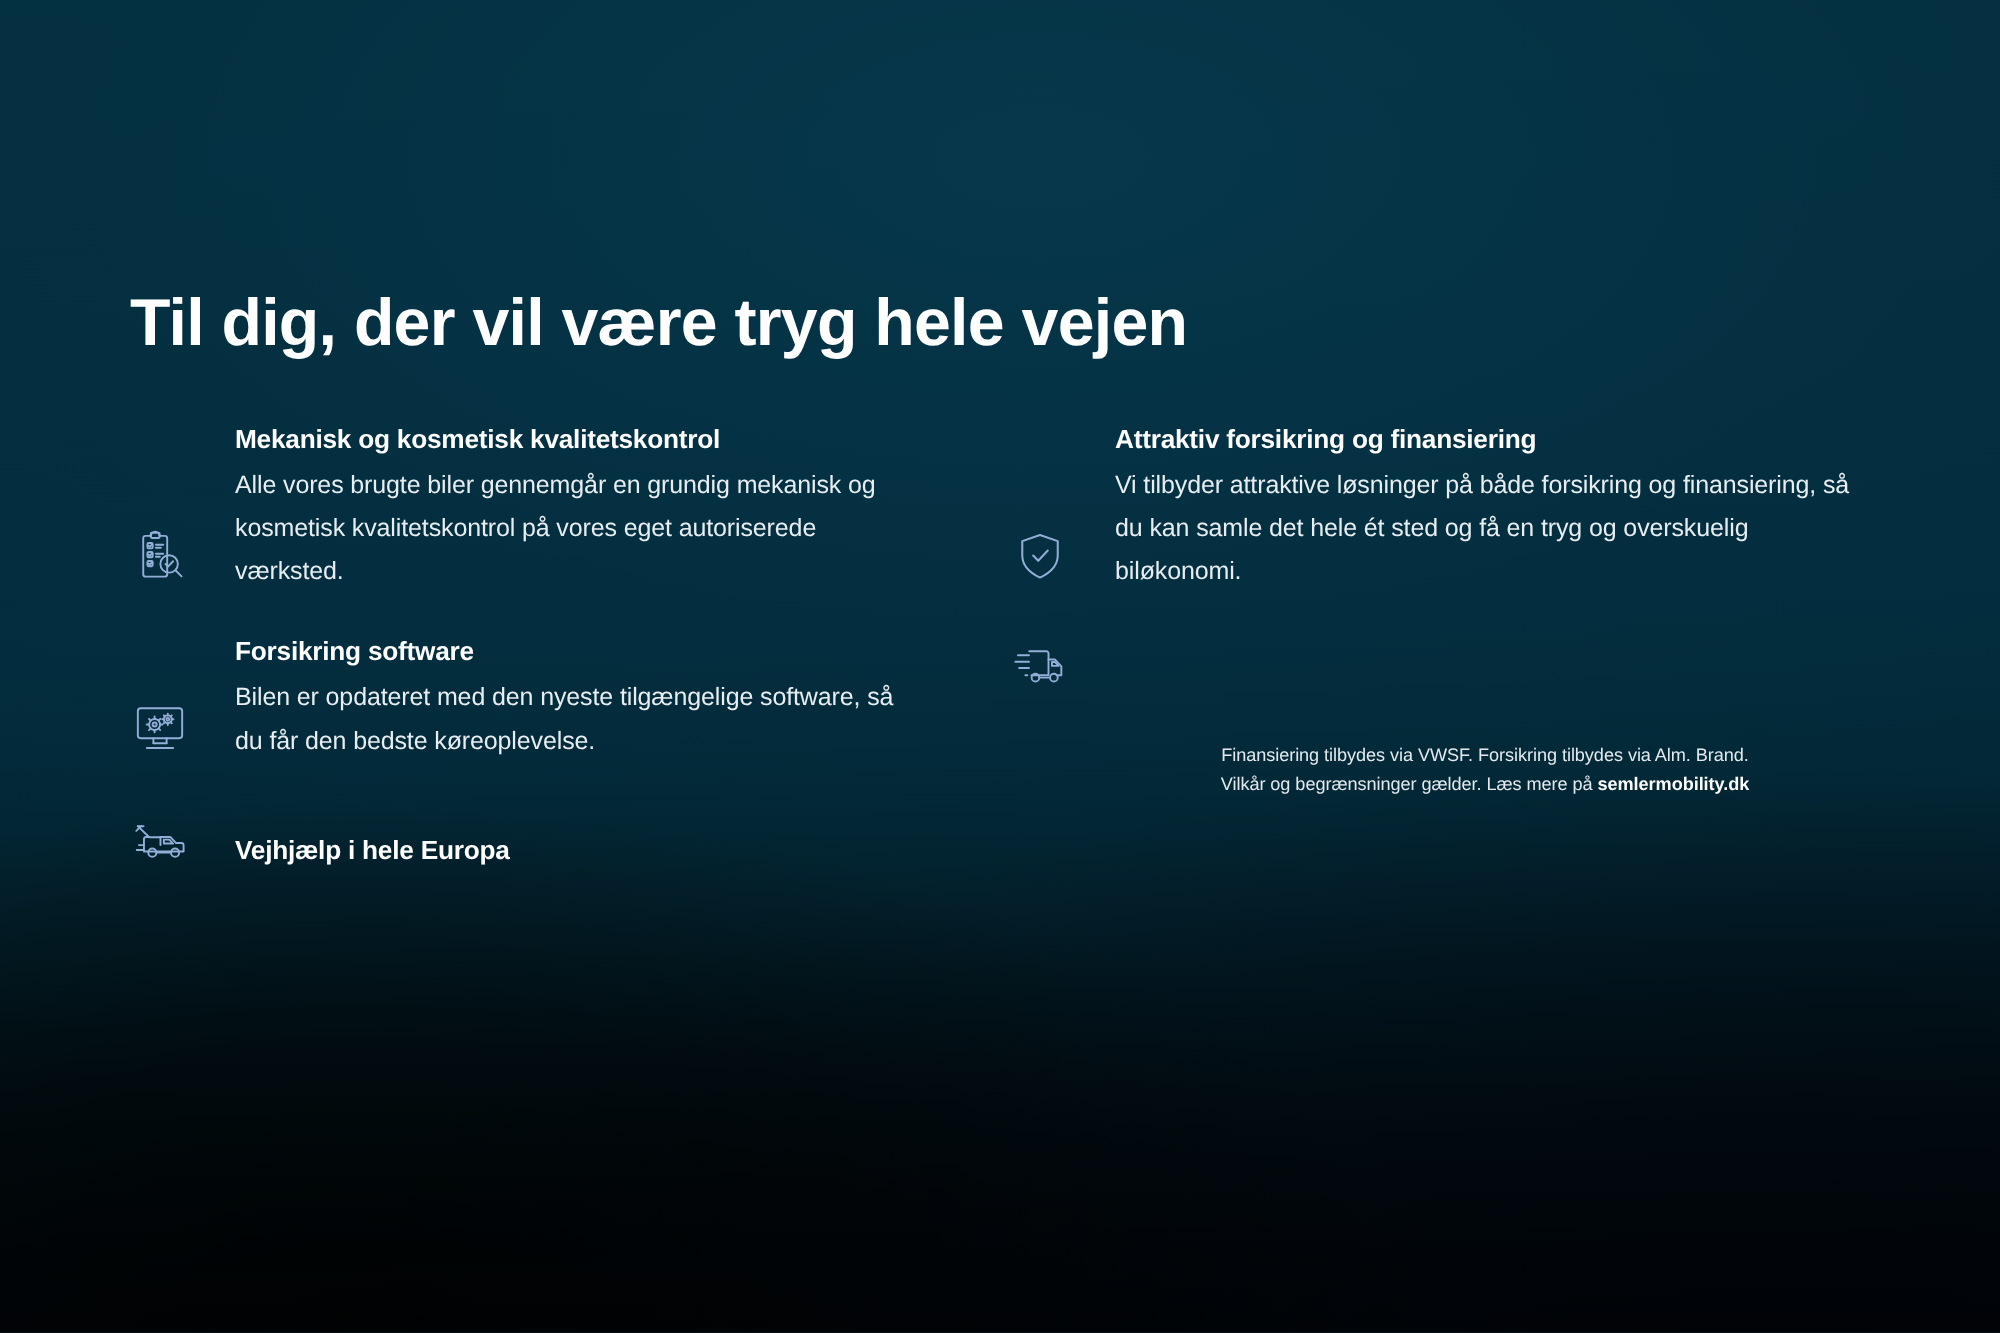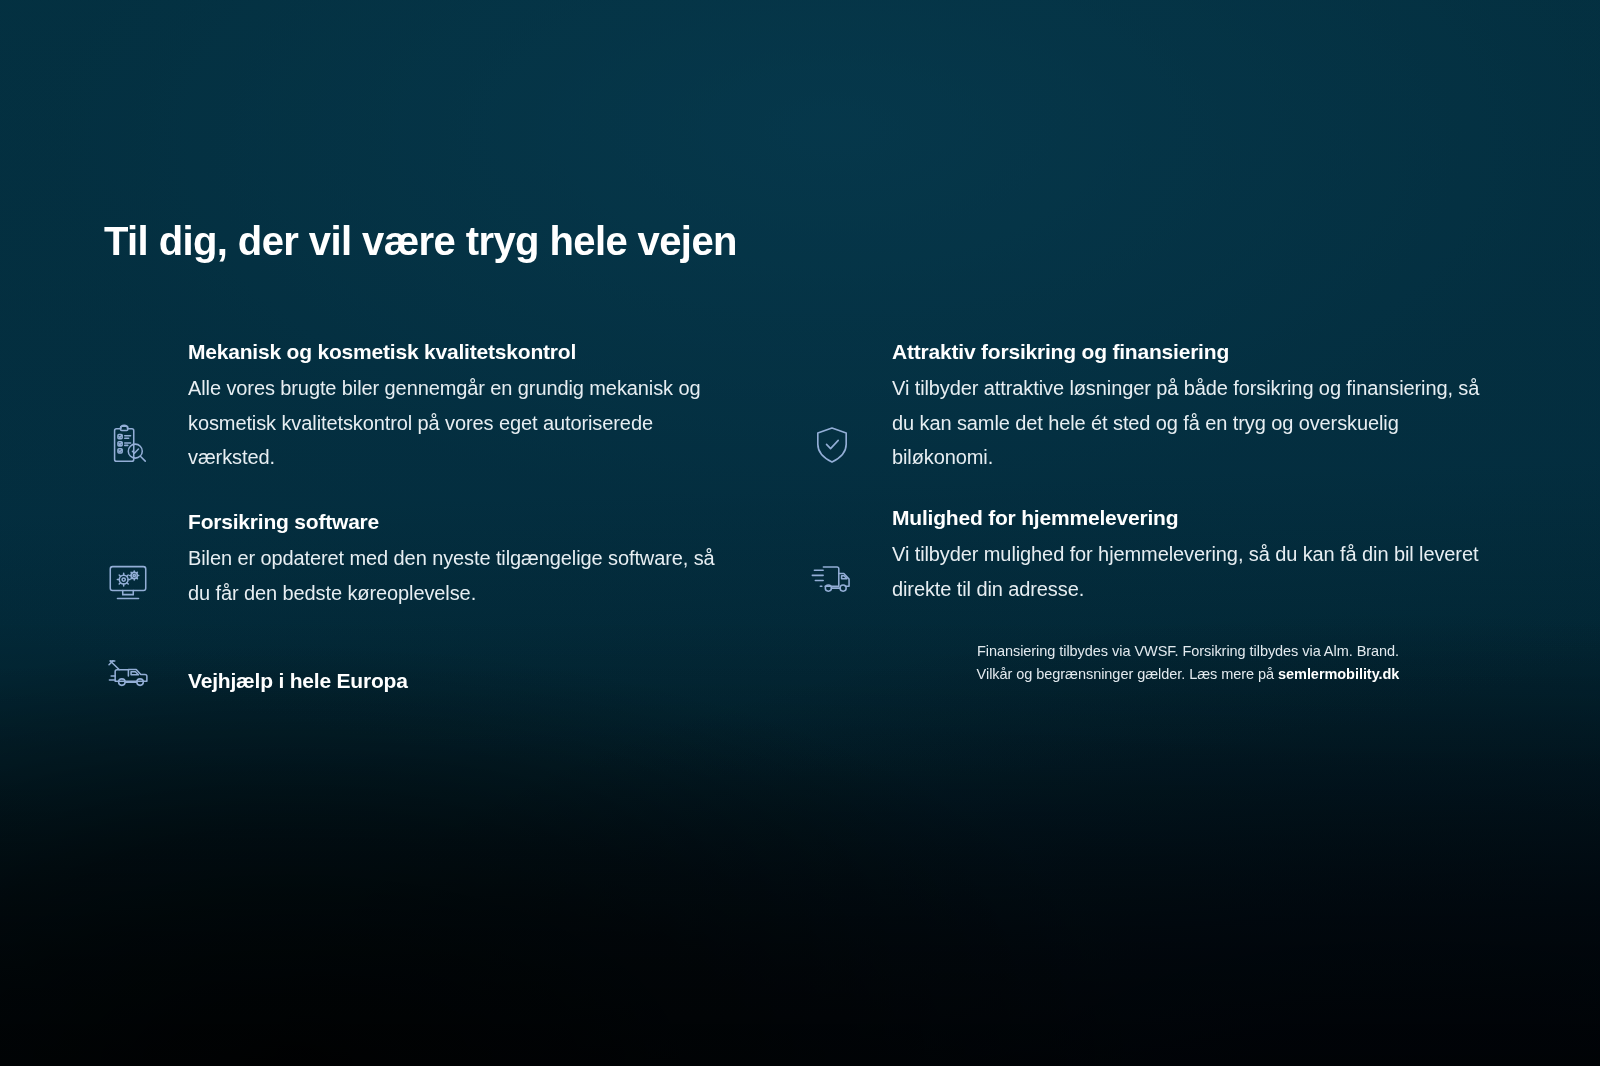--- a/index.html
+++ b/index.html
@@ -36,21 +36,21 @@
   .layer {
     position: relative;
     z-index: 3;
   }
 
   
   .headline {
     position: absolute;
     left: 104px;
     top: 192px;
-    font-size: 40px;
+    font-size: 53px;
     font-weight: 700;
     letter-spacing: -0.6px;
     color: #ffffff;
     white-space: nowrap;
   }
 
   
   .col {
     position: absolute;
     top: 340px;
@@ -218,24 +218,20 @@
             <path d="M15.0 13.6h14.3a1.8 1.8 0 0 1 1.8 1.8v18.2H16.8"></path>
             <path d="M31.1 20.4h5.3l5.4 5.8v7.4h-4.0"></path>
             <path d="M34.0 22.6h2.6l2.9 3.2H34.0z"></path>
             <circle cx="20.2" cy="35.6" r="3.2"></circle>
             <circle cx="35.6" cy="35.6" r="3.2"></circle>
             <path d="M23.4 35.6h9.0"></path>
             <path d="M11.8 33.6h1.6"></path>
             <path d="M5.6 16.9h9.2M3.4 22.3h11.4M6.6 27.6h8.2"></path>
           </svg>
         </span>
-        <div class="feature-body">
-          <h2 class="feature-title">Mulighed for hjemmelevering</h2>
-          <p class="feature-desc">Vi tilbyder mulighed for hjemmelevering, så du kan få din bil leveret direkte til din adresse.</p>
-        </div>
       </div>
 
       <div class="fineprint">
         <div>Finansiering tilbydes via VWSF. Forsikring tilbydes via Alm. Brand.</div>
         <div><span>Vilkår og begrænsninger gælder. Læs mere på </span><b>semlermobility.dk</b></div>
       </div>
 
     </div>
 
   </div>

